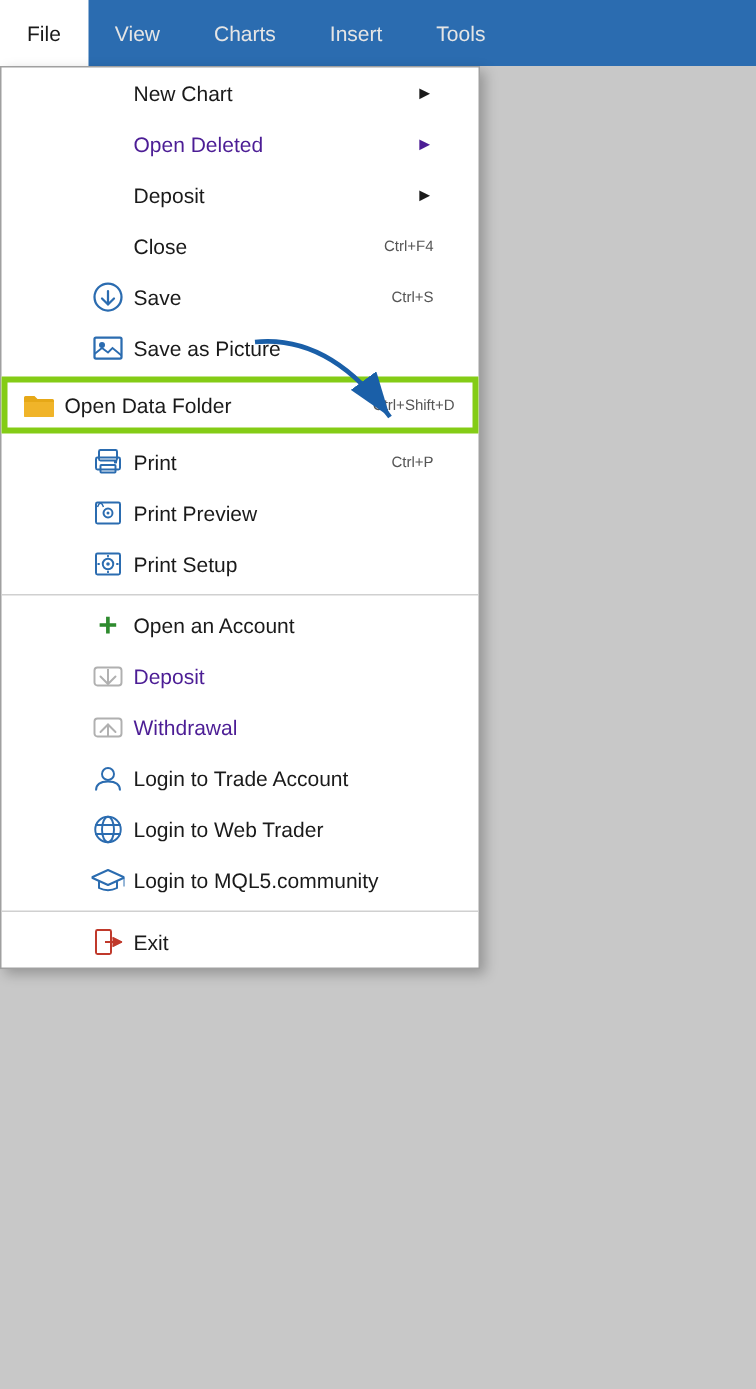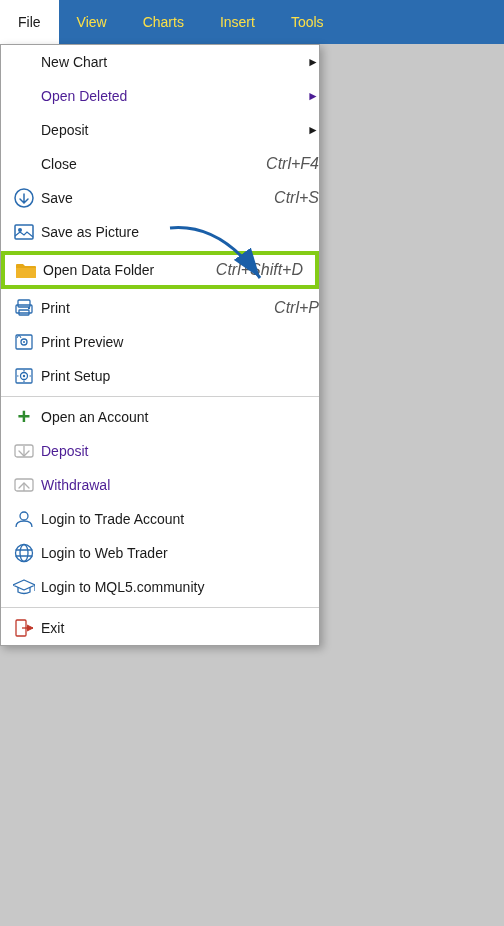--- a/index.html
+++ b/index.html
@@ -33,46 +33,47 @@
       user-select: none;
     }
 
     .menu-bar-item {
       padding: 0 18px;
       height: 100%;
       display: flex;
       align-items: center;
       cursor: pointer;
       font-size: 14px;
-      color: #fde047;
+      color: #e5e5e5;
     }
 
     .menu-bar-item.active {
       background: white;
       color: #1a1a1a;
     }
 
     
     .dropdown {
       background: white;
       border: 1px solid #a0a0a0;
       box-shadow: 3px 3px 8px rgba(0,0,0,0.25);
       width: 320px;
       margin-left: 0;
       position: relative;
     }
 
     .menu-item {
       display: flex;
       align-items: center;
-      padding: 6px 0 6px 10px;
+      padding: 6px 30px 6px 10px;
       cursor: pointer;
       color: #1a1a1a;
       min-height: 34px;
       position: relative;
+      margin-left: 48px;
     }
 
     .menu-item.disabled {
       color: #4c1d95;
       cursor: default;
     }
 
     .menu-item.highlighted {
       background: white;
       border: 2px solid #1a5fa8;
@@ -88,22 +89,21 @@
       margin-right: 4px;
     }
 
     .menu-item .label {
       flex: 1;
     }
 
     .menu-item .shortcut {
       color: #555;
       margin-left: auto;
-      font-size: 16px;
-      font-style: italic;
+      font-size: 10px;
     }
 
     .menu-item .arrow {
       margin-left: 8px;
       font-size: 12px;
     }
 
     .separator {
       height: 1px;
       background: #d0d0d0;

